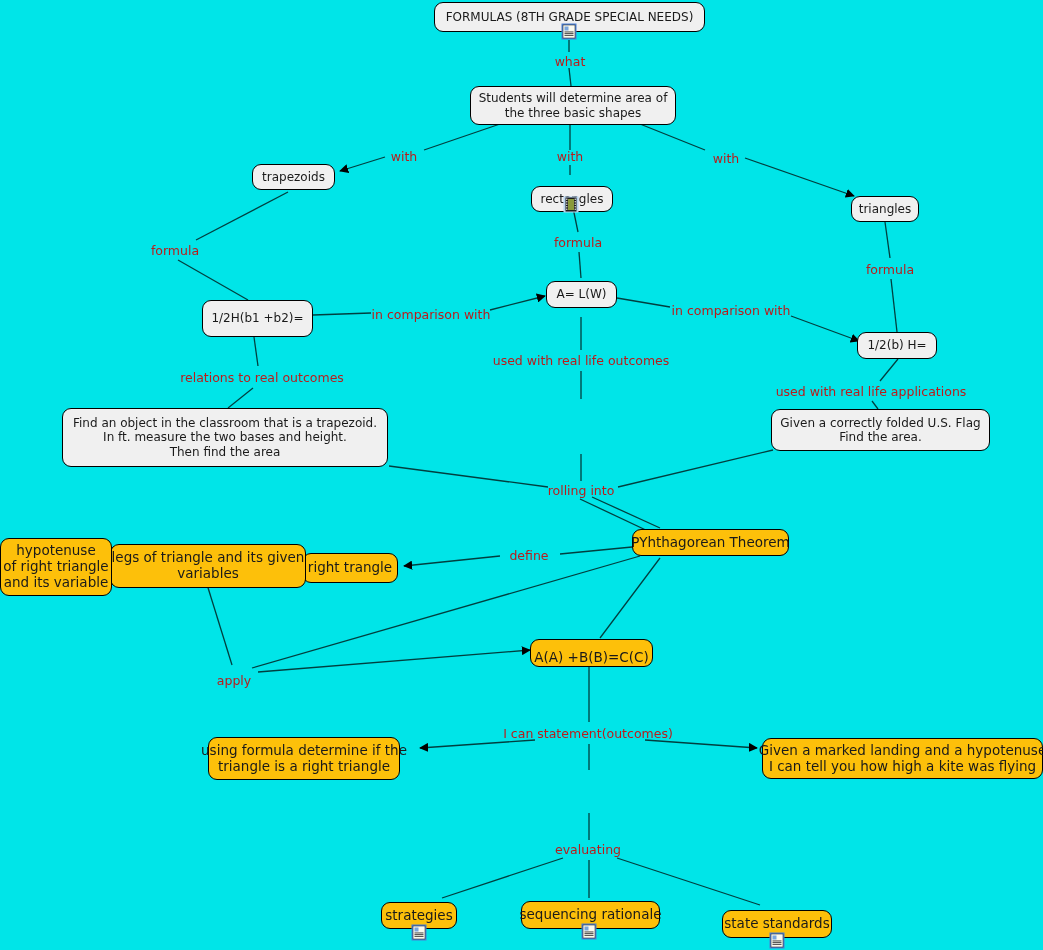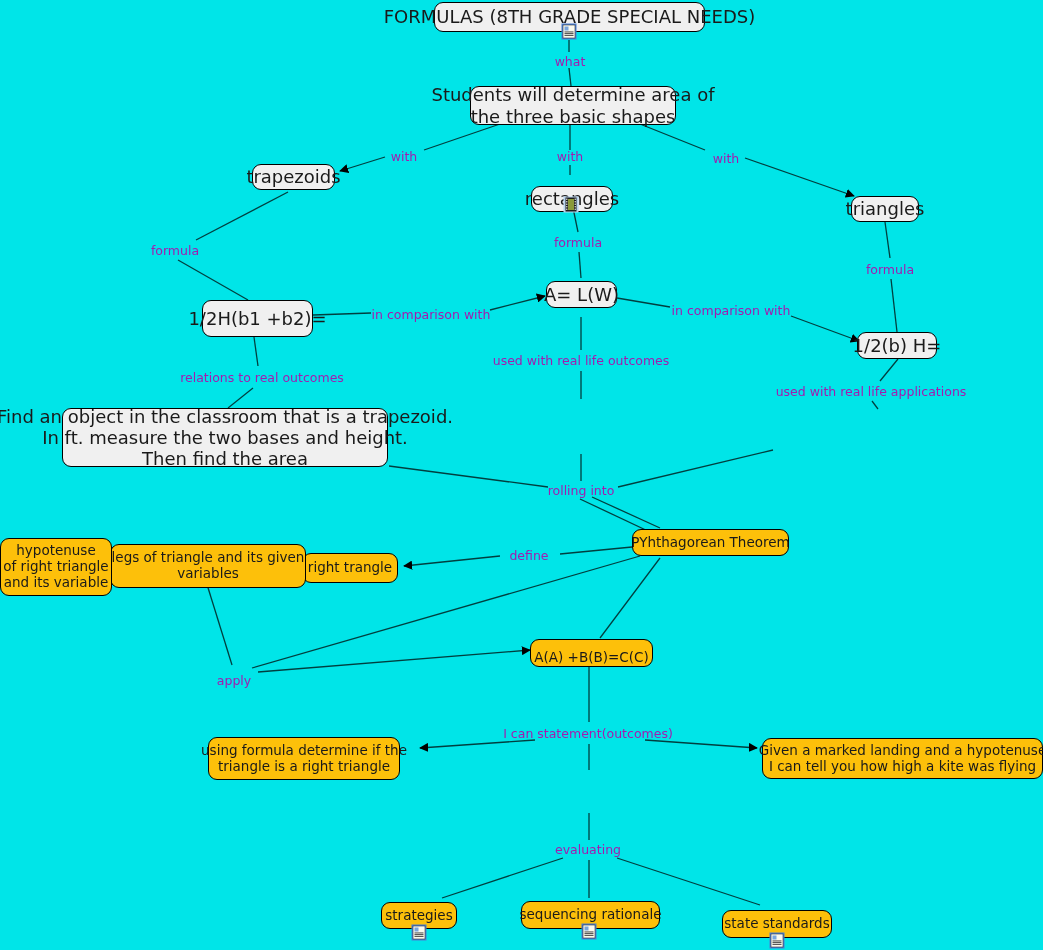--- a/index.html
+++ b/index.html
@@ -36,30 +36,30 @@
     line-height: 1.18;
     white-space: pre;
     display: flex;
     align-items: center;
     justify-content: center;
     color: #1a1a1a;
     z-index: 5;
   }
   .node.concept {
     background: #f0f0f0;
-    font-size: 18px;
+    font-size: 12px;
   }
   .node.goal {
     background: #fdc00a;
     font-size: 13.5px;
   }
   .link-label {
     position: absolute;
     font-size: 12.5px;
-    color: #a21caf;
+    color: #b91c1c;
     white-space: nowrap;
     background: transparent;
     z-index: 6;
     transform: translate(-50%, -50%);
   }
   .icon {
     position: absolute;
     width: 17px;
     height: 17px;
     z-index: 8;
@@ -225,20 +225,24 @@
   <div class="link-label" style="left:581px; top:360px;">used with real life outcomes</div>
   <div class="link-label" style="left:871px; top:391px;">used with real life applications</div>
 
   <div class="node concept" style="left:62px; top:408px; width:326px; height:59px;">
     <span>Find an object in the classroom that is a trapezoid.
 In ft. measure the two bases and height.
 Then find the area</span>
   </div>
 
 
+  <div class="node concept" style="left:771px; top:409px; width:219px; height:42px;">
+    <span>Given a correctly folded U.S. Flag
+Find the area.</span>
+  </div>
 
   <div class="link-label" style="left:581px; top:490px;">rolling into</div>
 
   <div class="node goal" style="left:632px; top:529px; width:157px; height:27px;">
     <span>PYhthagorean Theorem</span>
   </div>
 
   <div class="link-label" style="left:529px; top:555px;">define</div>
 
   <div class="node goal" style="left:0px; top:538px; width:112px; height:58px; z-index:7;">

